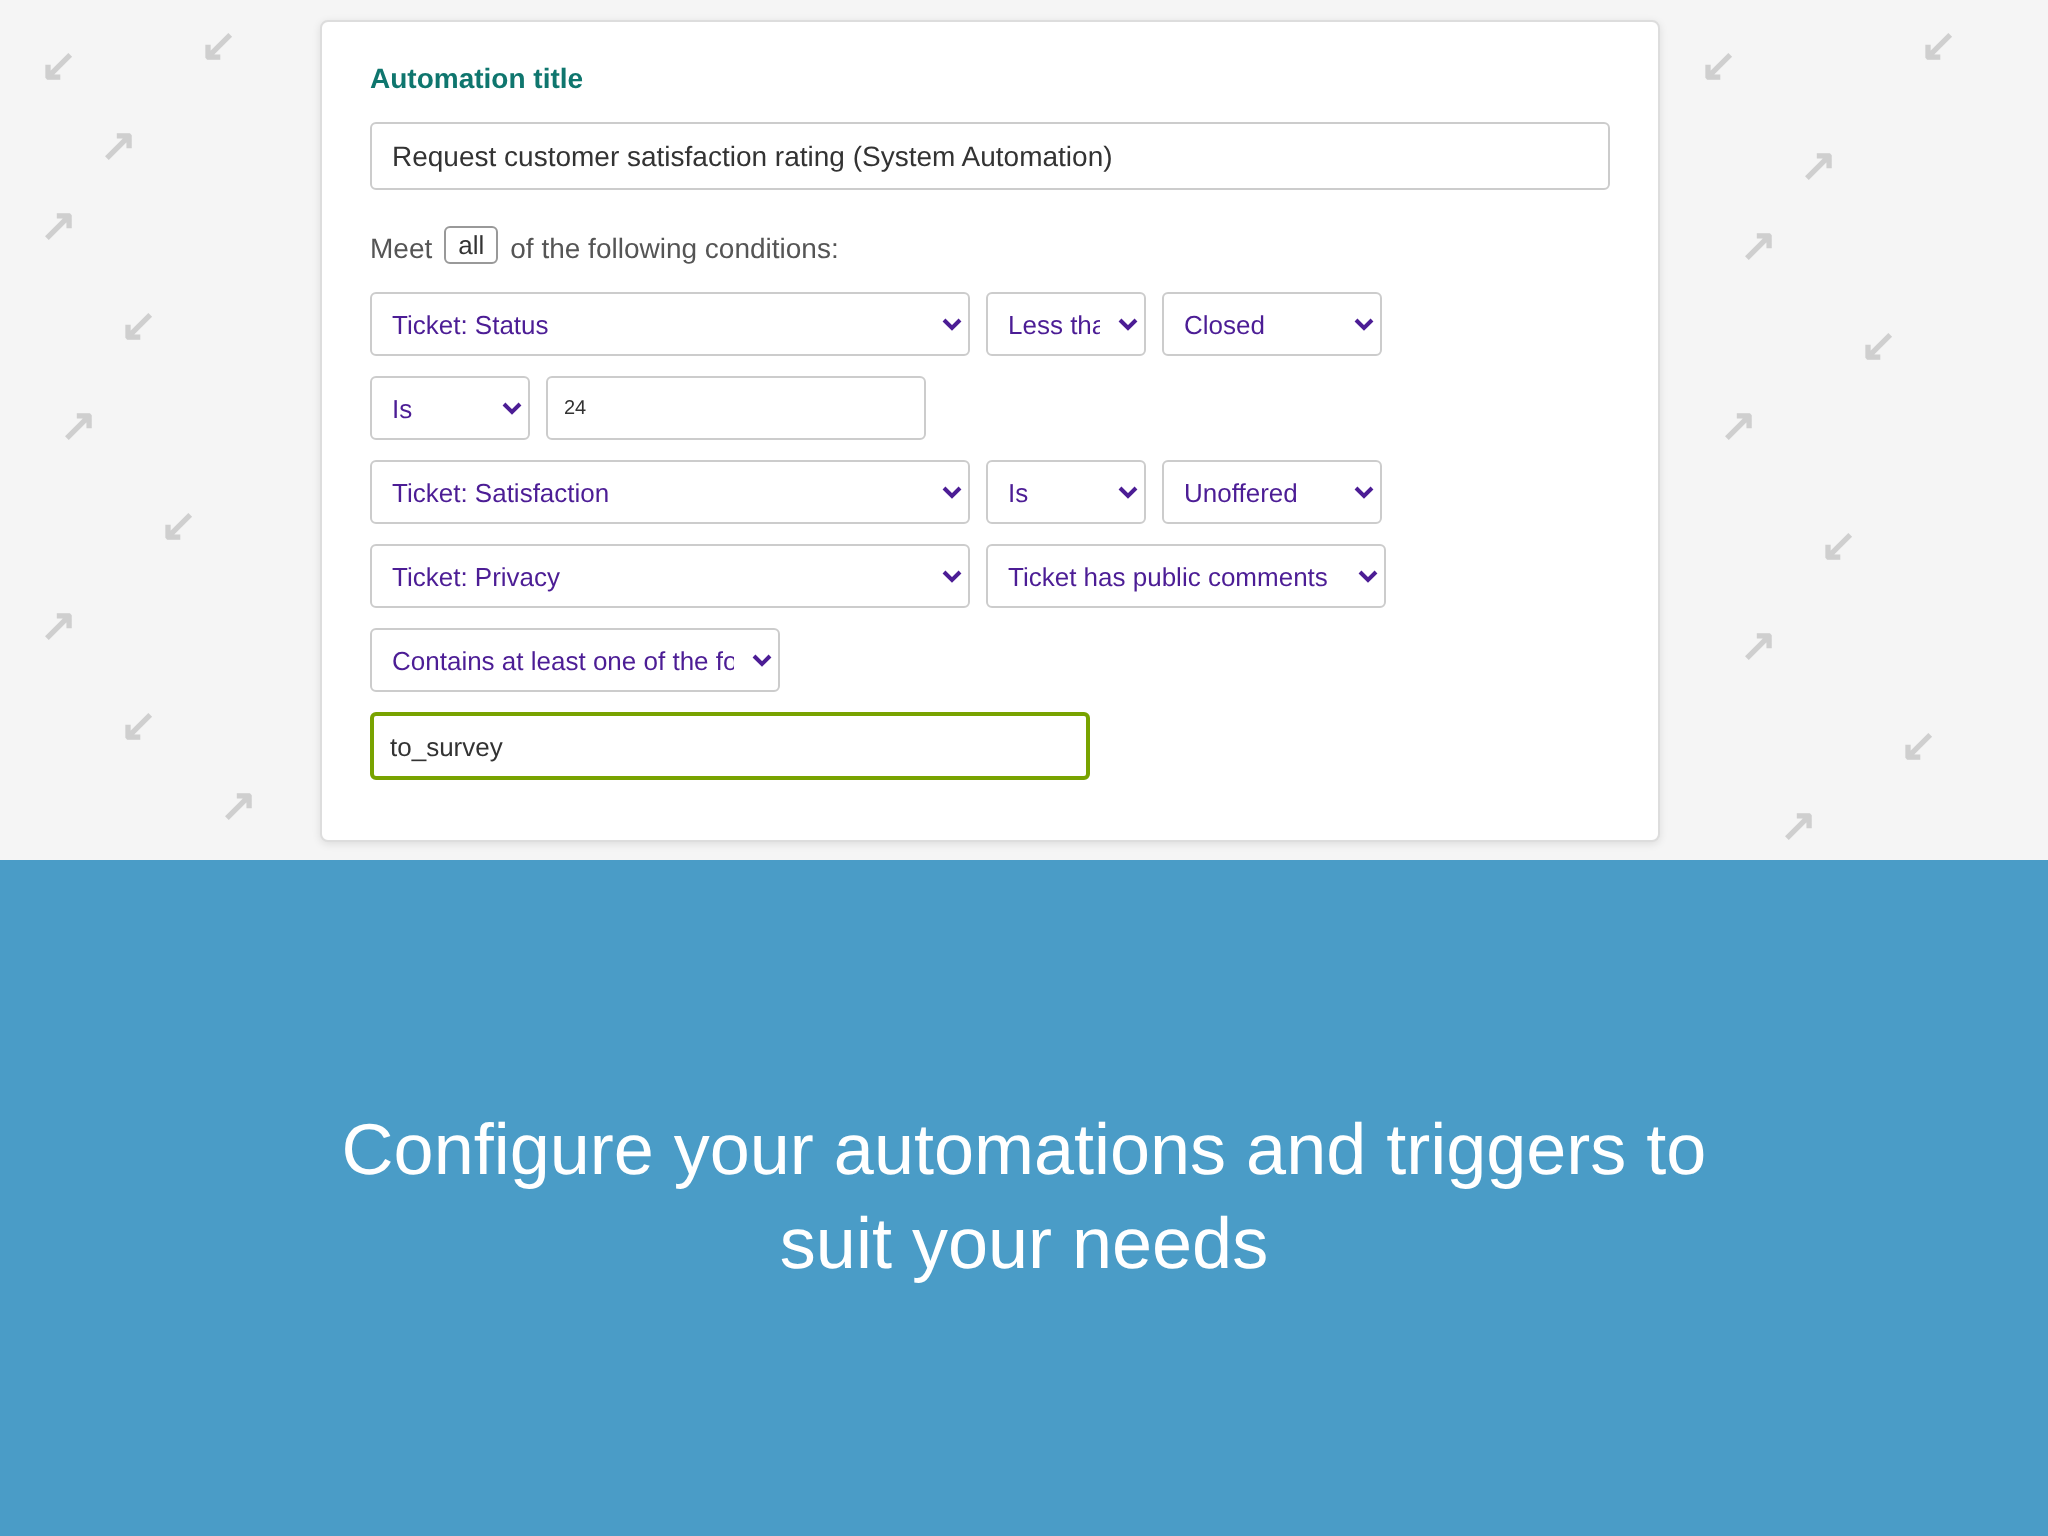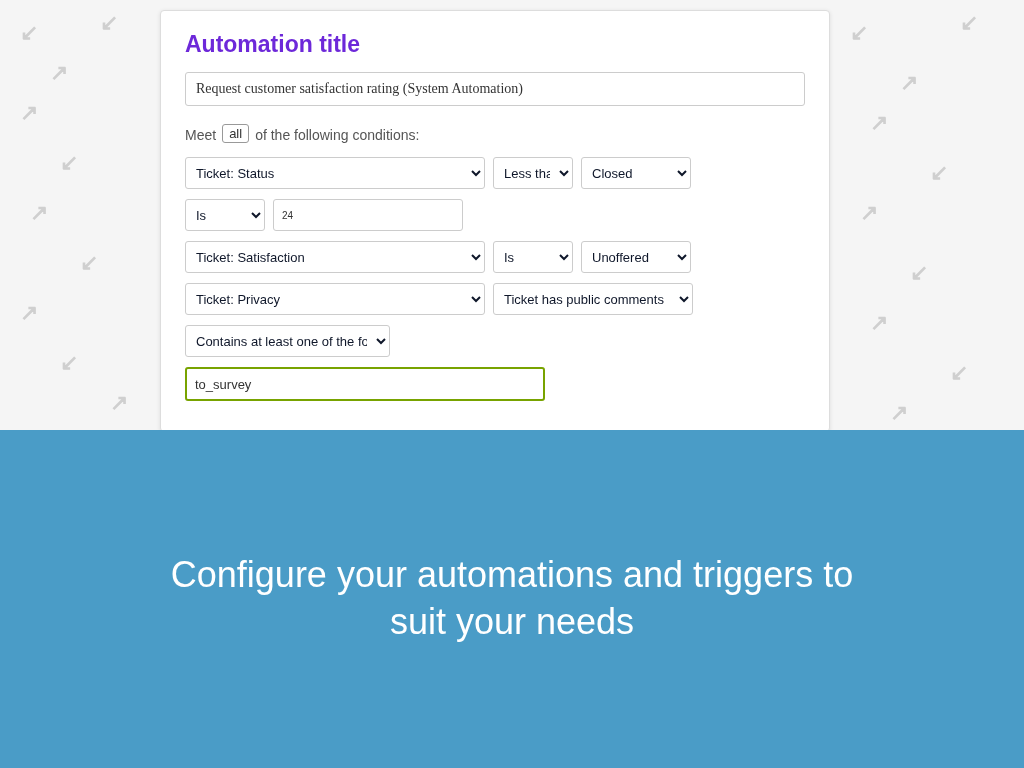--- a/index.html
+++ b/index.html
@@ -21,35 +21,34 @@
       left: 160px;
       width: 670px;
       background: #ffffff;
       border: 1px solid #ddd;
       border-radius: 4px;
       padding: 20px 24px 30px;
       box-shadow: 0 1px 4px rgba(0,0,0,0.1);
     }
 
     .automation-title-label {
-      font-size: 23px;
+      font-size: 14px;
       font-weight: 600;
-      color: #6d28d9;
+      color: #0f766e;
       margin-bottom: 14px;
     }
 
     .title-input {
       width: 100%;
       border: 1px solid #ccc;
       border-radius: 3px;
       padding: 8px 10px;
       font-size: 14px;
       color: #333;
       margin-bottom: 18px;
-      font-family: Liberation Serif, serif;
     }
 
     .conditions-header {
       font-size: 14px;
       color: #555;
       margin-bottom: 14px;
       display: flex;
       align-items: flex-end;
       gap: 6px;
     }
@@ -69,21 +68,21 @@
       gap: 8px;
       margin-bottom: 10px;
     }
 
     .select-field {
       height: 32px;
       border: 1px solid #ccc;
       border-radius: 3px;
       padding: 0 6px;
       font-size: 13px;
-      color: #0f172a;
+      color: #4c1d95;
       background: #fff;
       appearance: auto;
     }
 
     .select-field-wide {
       width: 300px;
     }
 
     .select-field-medium {
       width: 80px;

